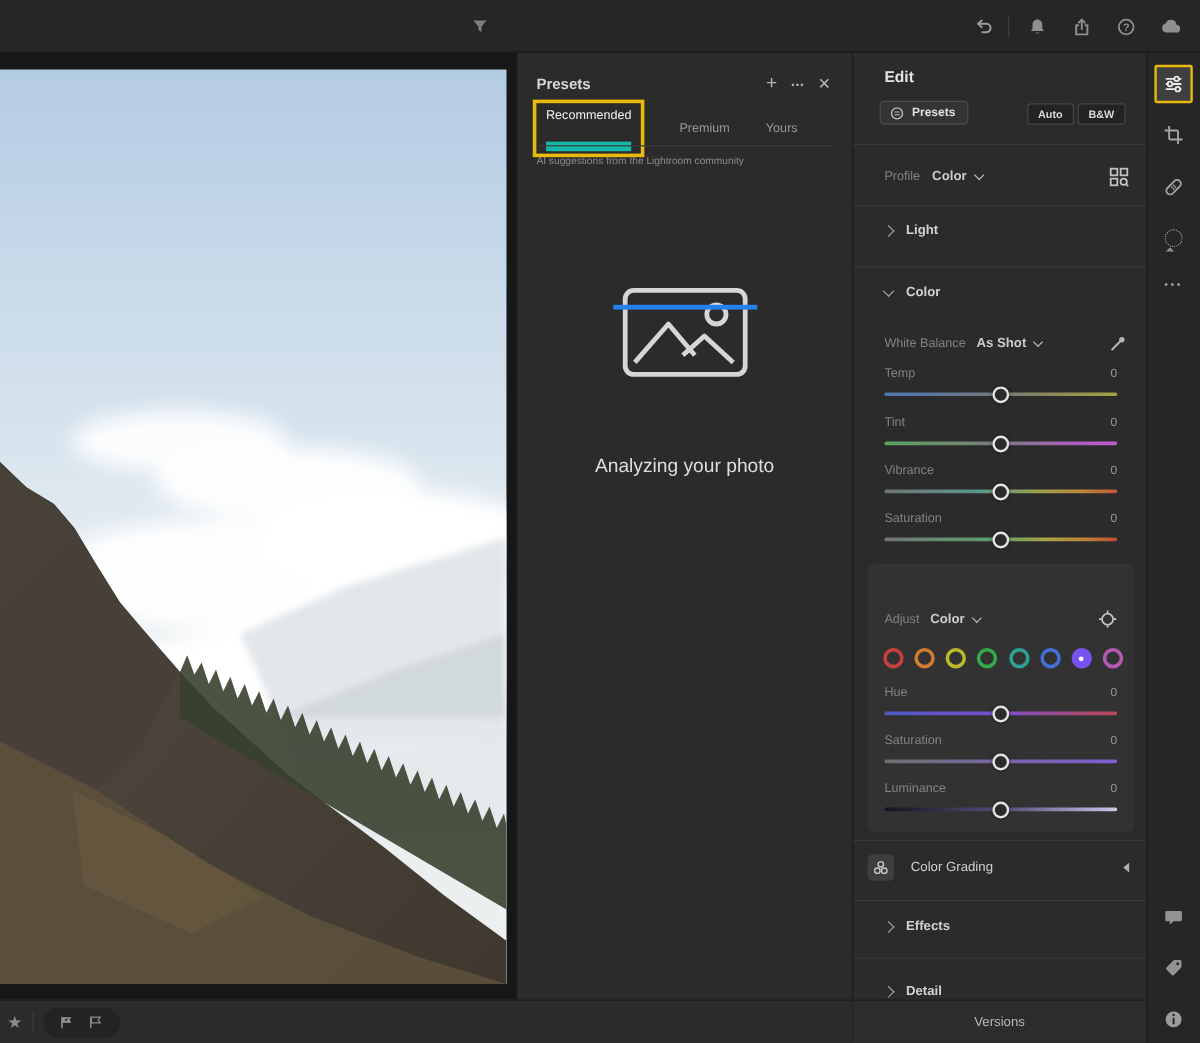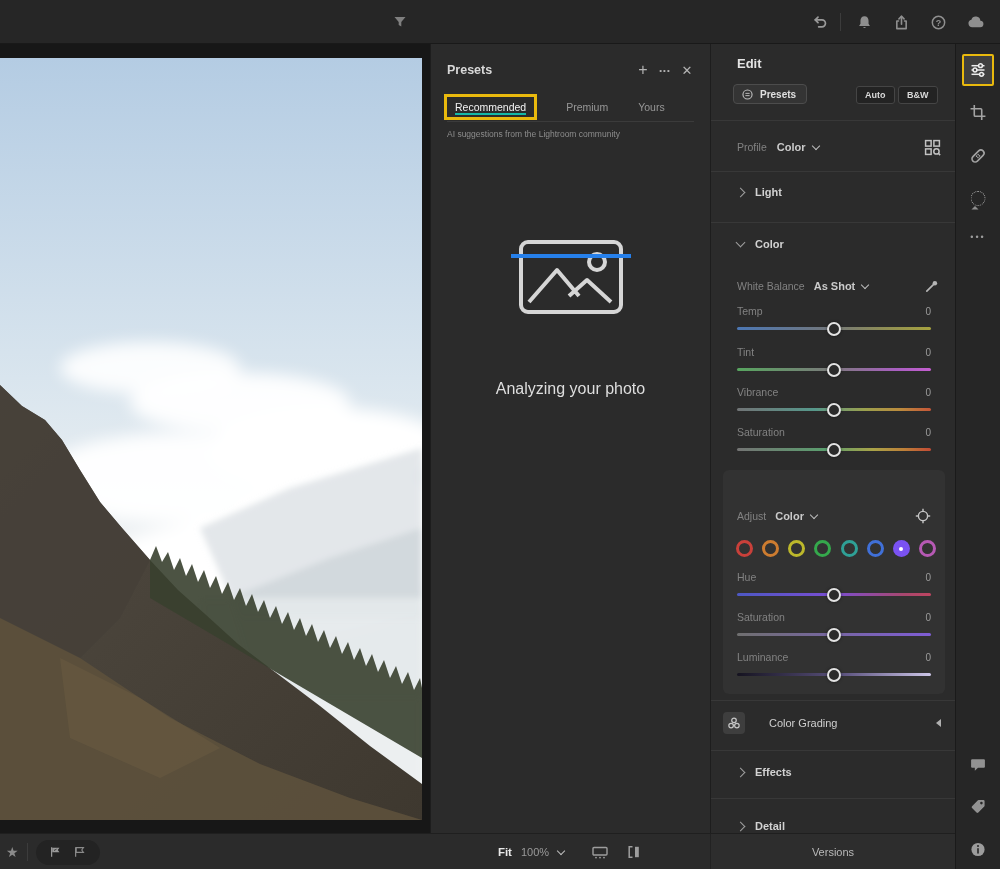--- a/index.html
+++ b/index.html
@@ -32,21 +32,21 @@
   #photo{position:absolute;left:0;top:14px;width:422px;height:762px;background:#b4cce3;}
 
   
   #presets-panel{position:absolute;left:430px;top:44px;width:280px;height:789px;background:var(--bg-panel);border-left:1px solid var(--divider-dark);}
   .pp-header{position:absolute;left:16px;right:12px;top:16px;height:20px;display:flex;align-items:center;}
   .pp-title{font-size:12.5px;font-weight:bold;color:#d8d8d8;flex:1;}
   .pp-hicon{color:#b3b3b3;font-size:13px;width:22px;text-align:center;cursor:pointer;}
   .pp-tabs{position:absolute;left:13px;top:48px;height:30px;display:flex;align-items:center;}
   .pp-tab{font-size:10.5px;color:#979797;cursor:pointer;padding:0 2px;}
   .pp-tab.active-wrap{border:3px solid var(--accent-yellow);padding:4px 8px 2px 8px;margin-right:14px;}
-  .pp-tab.active-wrap .lbl{color:#f2f2f2;display:block;padding-bottom:0;border-bottom:2px solid #14b8a6;}
+  .pp-tab.active-wrap .lbl{color:#f2f2f2;display:block;padding-bottom:16px;border-bottom:8px solid #14b8a6;}
   .pp-tab.plain{margin:0 13px;}
   .pp-divider{position:absolute;left:16px;right:16px;top:77px;height:1px;background:#3b3b3b;}
   .pp-sub{position:absolute;left:16px;top:85px;font-size:8.5px;color:#8d8d8d;}
   .pp-placeholder{position:absolute;left:0;top:196px;width:100%;display:flex;flex-direction:column;align-items:center;}
   .ph-frame{position:relative;width:104px;height:74px;border:4px solid #d6d6d6;border-radius:9px;}
   .ph-blueline{position:absolute;left:-12px;top:10px;width:120px;height:4px;background:var(--adobe-blue);}
   .pp-status{position:absolute;left:0;top:296px;width:100%;text-align:center;font-size:16px;color:#dedede;margin-top:40px;}
 
   
   #edit-panel{position:absolute;left:710px;top:44px;width:245px;height:789px;background:var(--bg-panel);border-left:1px solid var(--divider-dark);overflow:hidden;}
@@ -83,21 +83,21 @@
   .colorwheel{width:13px;height:13px;border-radius:50%;background:conic-gradient(#e33,#f80,#ee0,#2b2,#1cc,#26f,#92f,#e2c,#e33);}
   .mixer-title{font-size:11px;font-weight:bold;color:#e0e0e0;flex:1;}
   .tri-down{width:0;height:0;border-left:4px solid transparent;border-right:4px solid transparent;border-top:5px solid #b0b0b0;}
   .tri-left{width:0;height:0;border-top:4px solid transparent;border-bottom:4px solid transparent;border-right:5px solid #b0b0b0;}
   .mixer-adjust{position:absolute;left:14px;top:38px;right:14px;display:flex;align-items:center;}
   .swatches{position:absolute;left:13px;top:70px;right:9px;display:flex;justify-content:space-between;align-items:center;}
   .dot{position:relative;width:17px;height:17px;border-radius:50%;border:3.5px solid;cursor:pointer;}
   .dot.selected{border-width:0;}
   .dot.selected::before{content:'';position:absolute;left:50%;top:50%;transform:translate(-50%,-50%);width:4px;height:4px;border-radius:50%;background:#fff;}
 
-  .icon-row{position:absolute;left:12px;display:flex;align-items:center;gap:24px;cursor:pointer;}
+  .icon-row{position:absolute;left:12px;display:flex;align-items:center;gap:14px;cursor:pointer;}
   .icon-row .name{font-size:11px;color:#cfcfcf;flex:1;}
 
   
   #right-toolbar{position:absolute;left:955px;top:44px;width:45px;height:825px;background:var(--bg-top);border-left:1px solid #1a1a1a;}
   .rt-icon{position:absolute;left:50%;transform:translateX(-50%);color:var(--icon);cursor:pointer;display:flex;align-items:center;justify-content:center;}
   .rt-active{width:32px;height:32px;background:#3f3f3f;border:2.5px solid var(--accent-yellow);border-radius:2px;color:#ececec;}
   .dotted-circle{width:15px;height:15px;border:1.6px dotted #a9a9a9;border-radius:50%;}
   .corner-arrow{position:absolute;right:8px;bottom:-6px;width:0;height:0;border-left:5px solid transparent;border-top:5px solid #8f8f8f;transform:rotate(-45deg);}
   .more-dots{font-size:9px;letter-spacing:2px;color:#9c9c9c;}
 
@@ -479,36 +479,17 @@
       </span>
       <span>
         <svg width="14" height="14" viewBox="0 0 16 16">
             <line x1="3" y1="2.5" x2="3" y2="13.5" stroke="#8a8a8a" stroke-width="1.4"></line>
             <path d="M3.7,3 H12 l-2,2.7 2,2.7 H3.7 Z" fill="none" stroke="#8a8a8a" stroke-width="1.2"></path>
           </svg>
       </span>
     </span>
   </div>
 
-  <div class="bb-center">
-    <span class="bb-fit">Fit</span>
-    <span class="bb-zoom">100%</span>
-    <span class="chev" style="margin:0 2px 2px 0"></span>
-    <span style="margin-left:16px">
-      <svg width="18" height="16" viewBox="0 0 18 16" fill="none" stroke="#9e9e9e" stroke-width="1.4">
-          <rect x="2" y="3.5" width="14" height="7.5" rx="1"></rect>
-          <circle cx="5" cy="13.6" r=".9" fill="#9e9e9e" stroke="none"></circle>
-          <circle cx="9" cy="13.6" r=".9" fill="#9e9e9e" stroke="none"></circle>
-          <circle cx="13" cy="13.6" r=".9" fill="#9e9e9e" stroke="none"></circle>
-        </svg>
-    </span>
-    <span style="margin-left:8px">
-      <svg width="16" height="16" viewBox="0 0 16 16">
-          <path d="M6.5,2.8 H3.2 V13.2 H6.5" fill="none" stroke="#9e9e9e" stroke-width="1.5"></path>
-          <rect x="9" y="2.8" width="3.8" height="10.4" fill="#9e9e9e"></rect>
-        </svg>
-    </span>
-  </div>
 
   <div class="bb-versions">
     <span>Versions</span>
   </div>
 </div>
 
 </body></html>

